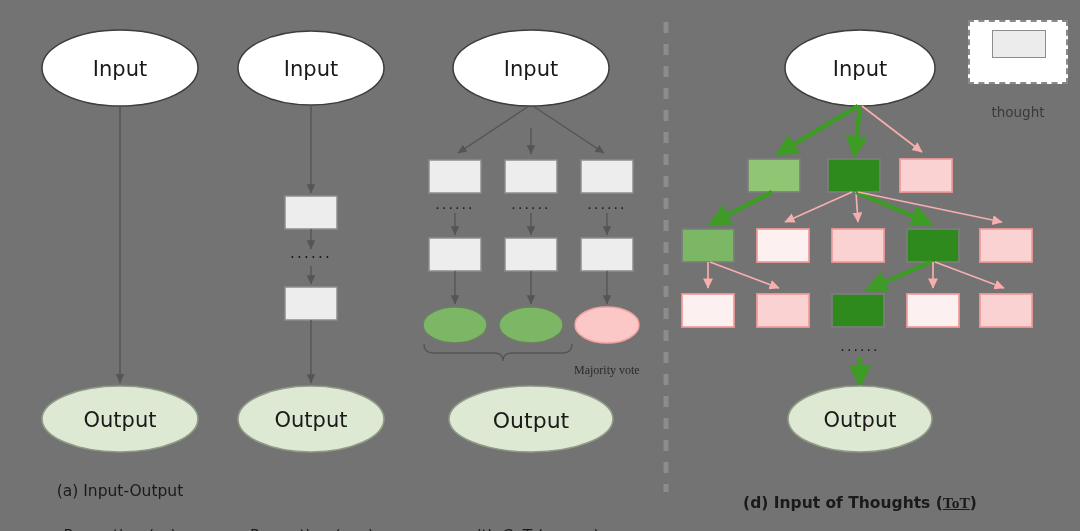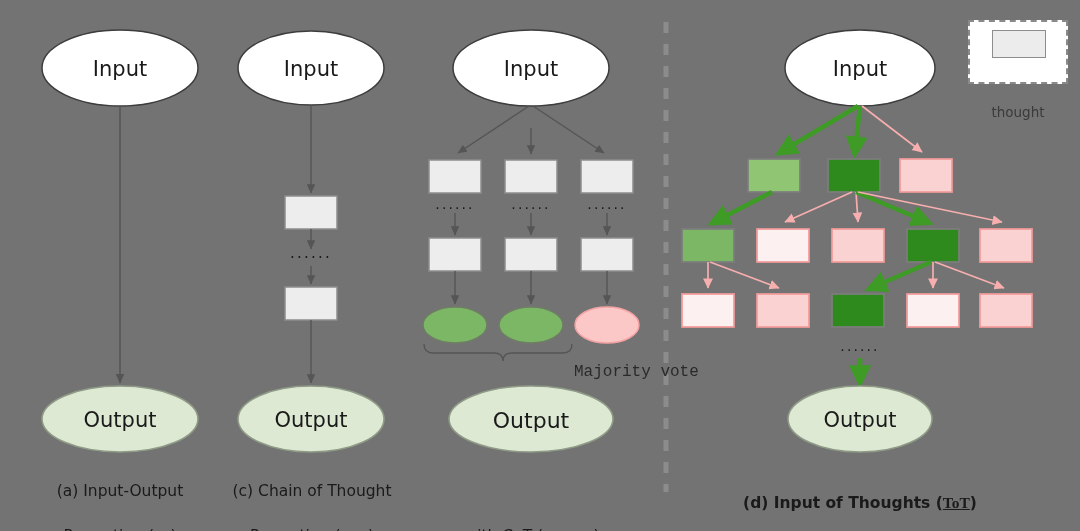--- a/index.html
+++ b/index.html
@@ -48,22 +48,22 @@
     position: absolute;
     font-family: "DejaVu Sans", sans-serif;
     font-size: 13.5px;
     color: #3a3a3a;
     text-align: center;
     width: 100%;
     left: 0;
   }
   .mv-label {
     position: absolute;
-    font-family: Liberation Mono, monospace;
-    font-size: 16px;
+    font-family: Liberation Serif, serif;
+    font-size: 12px;
     color: #2a2a2a;
     white-space: nowrap;
   }
 </style>
 </head>
 <body>
 
 <div id="root">
 
   <svg id="diagram" width="1080" height="531">
@@ -206,21 +206,21 @@
     <div class="legend-swatch" style="left:22px; top:8px; width:54px; height:28px;"></div>
     <div class="legend-text" style="top:39px;margin-top:43px;">thought</div>
   </div>
 
   <div class="caption" style="left:12px; top:458px; width:216px;">
     <span>(a) Input-Output</span><br>
     <span>Prompting (</span><u>IO</u><span>)</span>
   </div>
 
   <div class="caption" style="left:204px; top:458px; width:216px;">
-    <span>(c) Chain of Thought</span><br>
+    <br>
     <span>Prompting (</span><u>CoT</u><span>)</span>
   </div>
 
   <div class="caption" style="left:420px; top:458px; width:224px;">
     <br>
     <span>with CoT (</span><u>CoT-SC</u><span>)</span>
   </div>
 
   <div class="caption bold" style="left:700px; top:470px; width:320px;">
     <span>(d) Input of Thoughts (</span><u>ToT</u><span>)</span>

